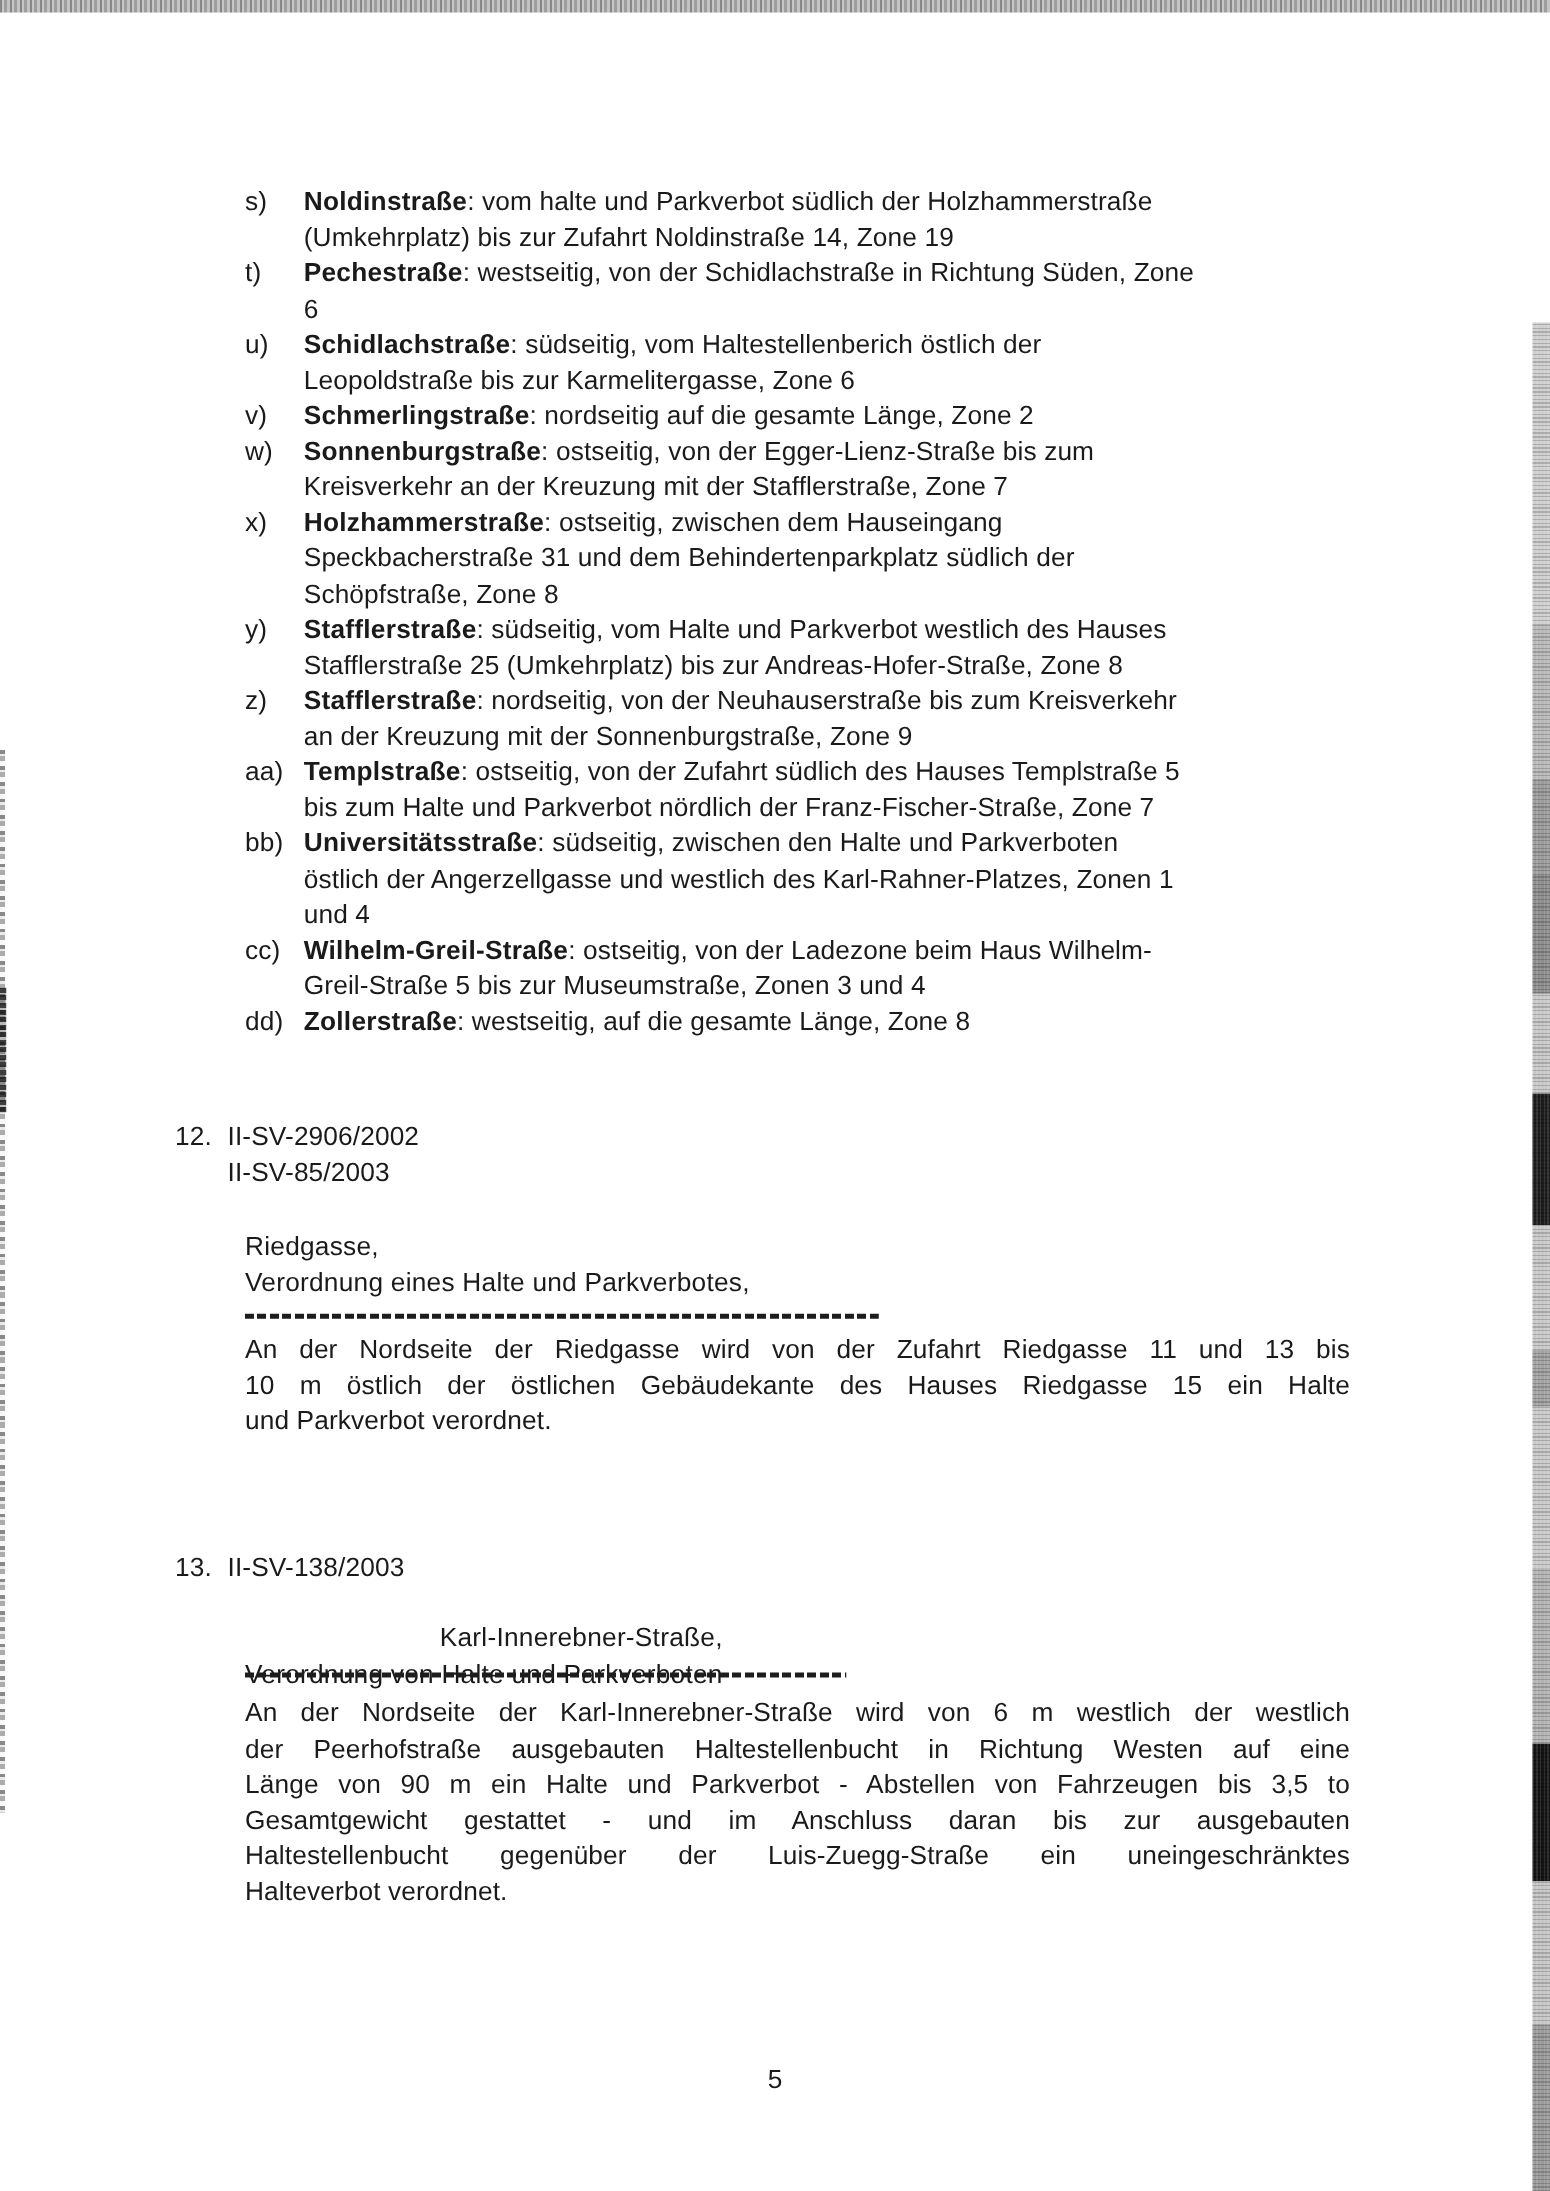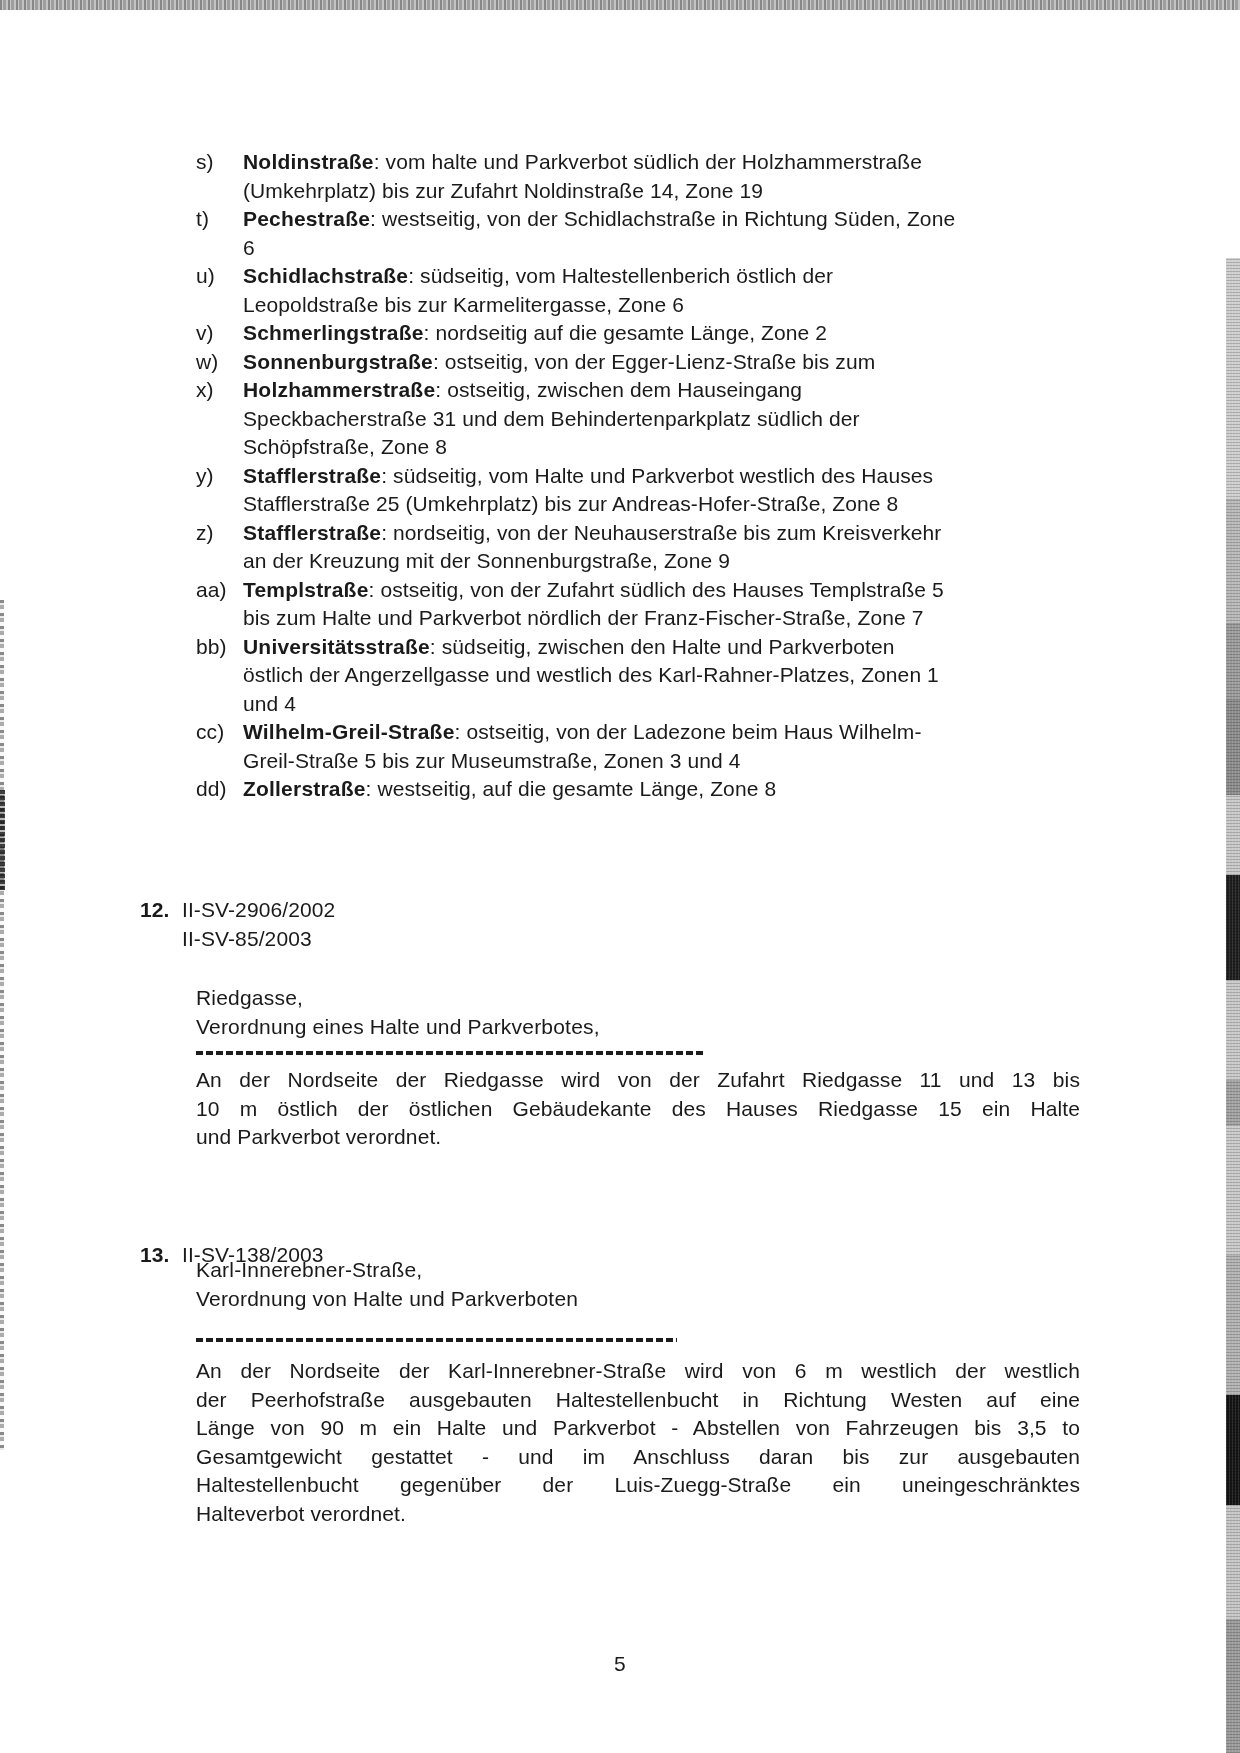--- a/index.html
+++ b/index.html
@@ -46,21 +46,21 @@
   
   .abs { position: absolute; }
 
   .street-list { left: 196px; top: 148px; width: 905px; }
   .li-row { display: flex; }
   .li-label { width: 47px; flex: 0 0 47px; }
   .li-text { flex: 1 1 auto; }
   .li-line b { font-weight: 700; letter-spacing: 0.2px; }
 
   .sec-head { left: 140px; display: flex; }
-  .sec-num { width: 42px; flex: 0 0 42px; font-weight: bold; }
+  .sec-num { width: 42px; flex: 0 0 42px; }
 
   .sec-title { left: 196px; font-weight: 400; letter-spacing: 0.2px; }
 
   .dashed {
     height: 4px;
     background: repeating-linear-gradient(90deg, #1d1d1d 0 7px, transparent 7px 10px);
   }
   .dash1 { left: 196px; top: 1051px; width: 507px; }
   .dash2 { left: 196px; top: 1338px; width: 481px; }
 
@@ -125,20 +125,21 @@
     <div class="li-label">v)</div>
     <div class="li-text">
       <div class="li-line"><b>Schmerlingstraße</b><span>: nordseitig auf die gesamte Länge, Zone 2</span></div>
     </div>
   </div>
 
   <div class="li-row">
     <div class="li-label">w)</div>
     <div class="li-text">
       <div class="li-line"><b>Sonnenburgstraße</b><span>: ostseitig, von der Egger-Lienz-Straße bis zum</span></div>
+    <div class="li-line">Kreisverkehr an der Kreuzung mit der Stafflerstraße, Zone 7</div>
         </div>
   </div>
 
   <div class="li-row">
     <div class="li-label">x)</div>
     <div class="li-text">
       <div class="li-line"><b>Holzhammerstraße</b><span>: ostseitig, zwischen dem Hauseingang</span></div>
     <div class="li-line">Speckbacherstraße 31 und dem Behindertenparkplatz südlich der</div>
           <div class="li-line">Schöpfstraße, Zone 8</div>
         </div>
@@ -210,21 +211,21 @@
       <div class="jline">10 m östlich der östlichen Gebäudekante des Hauses Riedgasse 15 ein Halte</div>
       <div class="jline last">und Parkverbot verordnet.</div>
     </div>
 
   <div class="abs sec-head" style="top:1213px;margin-top:28px;">
     <div class="sec-num">13.</div>
     <div class="plain">
       <div class="jline">II-SV-138/2003</div>
     </div>
   </div>
-  <div class="abs sec-title" style="top:1256px;">
+  <div class="abs sec-title" style="top:1297px;text-align:right;">
     <div>Karl-Innerebner-Straße,</div>
     <div>Verordnung von Halte und Parkverboten</div>
   </div>
   <div class="abs dashed dash2"></div>
   <div class="abs sec-body jlines" style="top:1357px;">
       <div class="jline">An der Nordseite der Karl-Innerebner-Straße wird von 6 m westlich der westlich</div>
       <div class="jline">der Peerhofstraße ausgebauten Haltestellenbucht in Richtung Westen auf eine</div>
       <div class="jline">Länge von 90 m ein Halte und Parkverbot - Abstellen von Fahrzeugen bis 3,5 to</div>
       <div class="jline">Gesamtgewicht gestattet - und im Anschluss daran bis zur ausgebauten</div>
       <div class="jline">Haltestellenbucht gegenüber der Luis-Zuegg-Straße ein uneingeschränktes</div>

